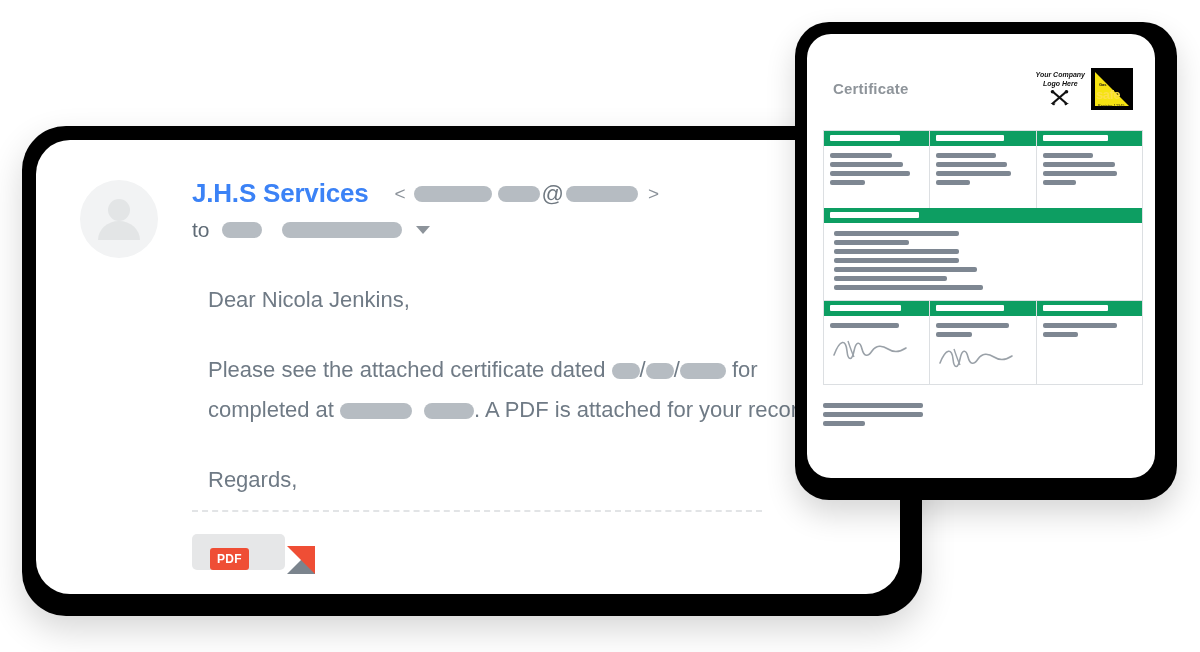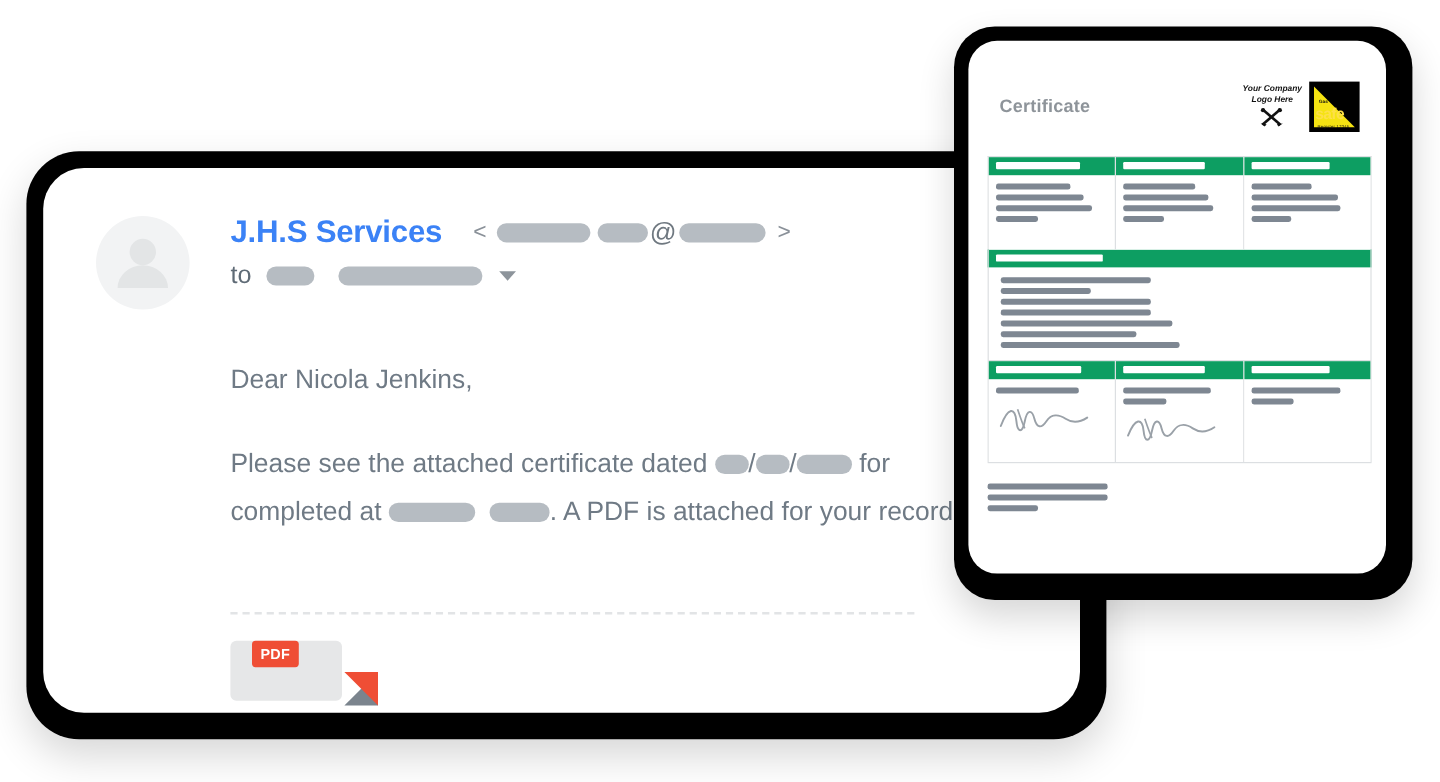--- a/index.html
+++ b/index.html
@@ -105,24 +105,23 @@
     width: 0; height: 0;
     border-left: 7px solid transparent;
     border-right: 7px solid transparent;
     border-top: 8px solid #8d949b;
     margin-left: 14px;
   }
 
   
   .mail-body {
     position: absolute;
-    left: 156px;
+    left: 172px;
     top: 140px;
     right: 10px;
-    margin-top: 16px;
   }
   .body-line {
     font-size: 22px;
     color: #6f7a85;
     line-height: 40px;
     white-space: nowrap;
   }
   .para-gap { height: 30px; }
 
   
@@ -132,25 +131,25 @@
     top: 370px;
     width: 570px;
     border-top: 2px dashed #e2e4e6;
   }
 
   
   #attachment-chip {
     position: absolute;
     left: 156px;
     top: 394px;
-    height: 50px;
+    height: 36px;
     background: #e6e7e8;
     border-radius: 5px;
     display: flex;
-    align-items: flex-start;
+    align-items: flex-end;
     padding: 0 22px 0 18px;
   }
   .pdf-badge {
     background: #ef4e35;
     color: #ffffff;
     font-size: 12px;
     font-weight: bold;
     letter-spacing: 0.3px;
     padding: 4px 7px;
     border-radius: 3px;
@@ -395,20 +394,21 @@
 
         <div class="body-line">
           <span>Please see the attached certificate dated </span><span class="pill" style="width:28px;"></span><span>/</span><span class="pill" style="width:28px;"></span><span>/</span><span class="pill" style="width:46px;"></span><span> for</span>
         </div>
 
         <div class="body-line">
           <span>completed at </span><span class="pill" style="width:72px;margin-right:12px;"></span><span class="pill" style="width:50px;"></span><span>. A PDF is attached for your records.</span>
         </div>
 
         <div class="para-gap"></div>
+        <div class="body-line">Regards,</div>
       </div>
 
       <div id="divider"></div>
 
       <div id="attachment-chip">
         <span class="pdf-badge">PDF</span>
         <span class="fold">
           <span class="fold-grey"></span>
           <span class="fold-red"></span>
         </span>

